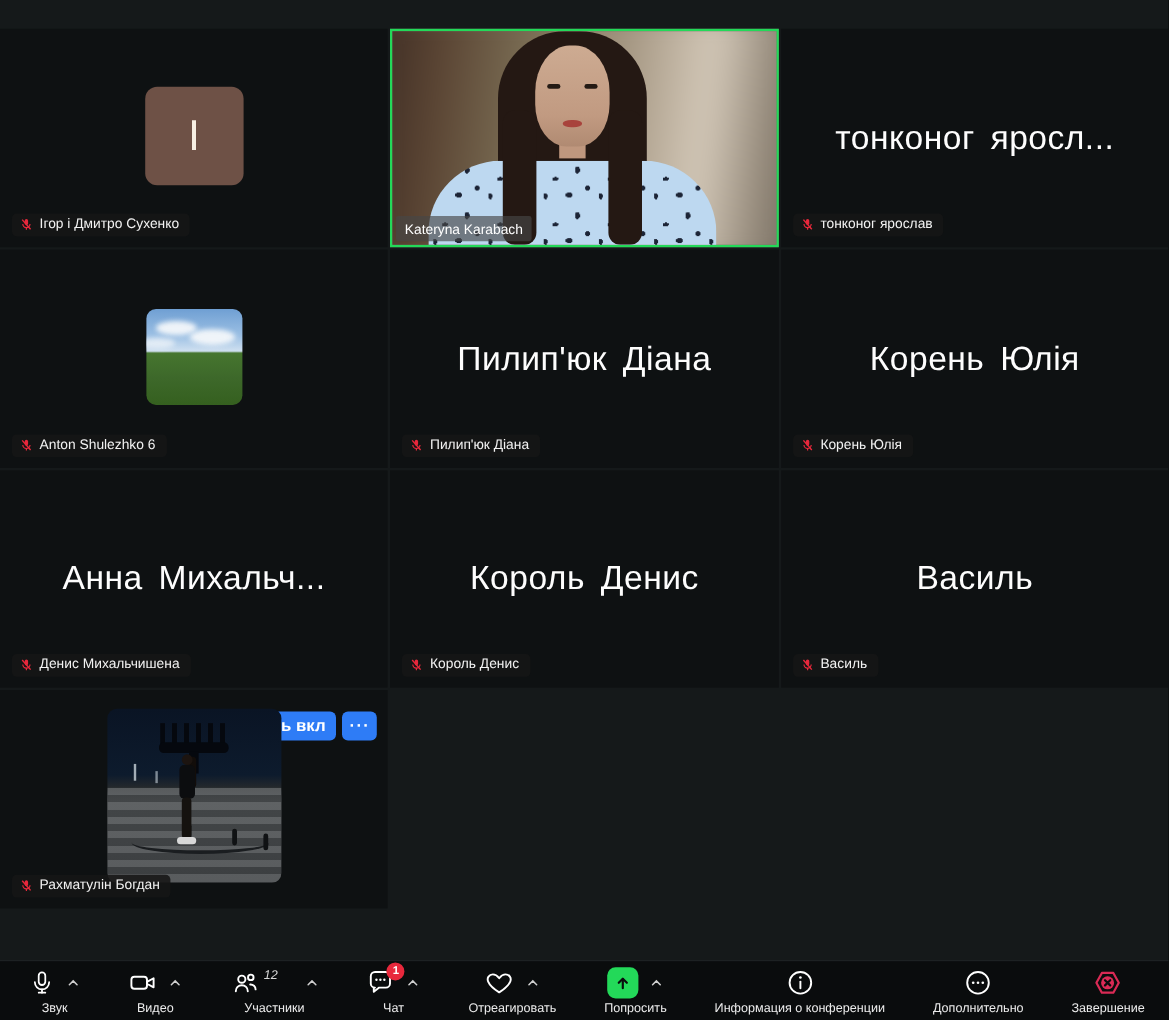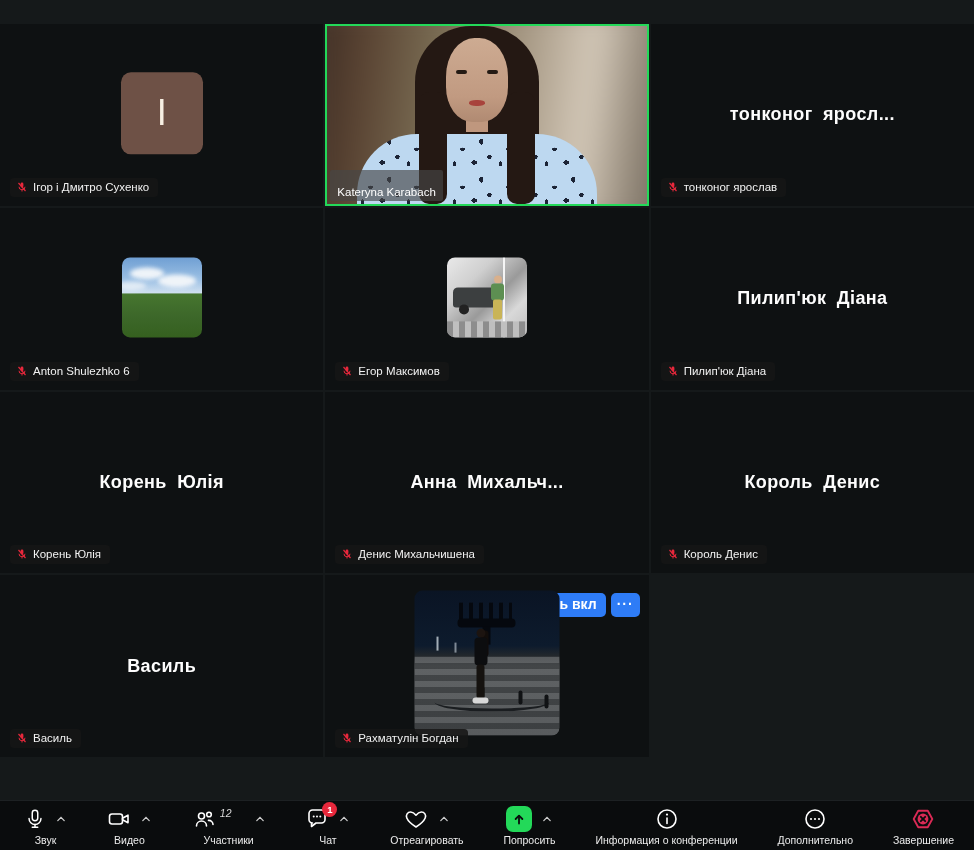--- a/index.html
+++ b/index.html
@@ -3,21 +3,21 @@
 <meta charset="utf-8">
 <style>
   html,body{margin:0;padding:0;background:#000;}
   .app{position:relative;width:974px;height:850px;background:#15191a;overflow:hidden;
        font-family:"Liberation Sans","DejaVu Sans",sans-serif;color:#fff;}
   
   .grid{position:absolute;left:0;top:24px;width:974px;height:733px;
         display:grid;grid-template-columns:repeat(3,1fr);grid-template-rows:repeat(4,1fr);gap:2px;}
   .tile{position:relative;background:#0e1112;overflow:hidden;}
   .display-name{position:absolute;inset:0;display:flex;align-items:center;justify-content:center;
-        font-size:18px;font-weight:700;letter-spacing:.4px;word-spacing:5px;color:#fdfdfd;}
+        font-size:28px;font-weight:400;letter-spacing:.4px;word-spacing:5px;color:#fdfdfd;}
   .name-pill{position:absolute;left:10px;bottom:9px;display:inline-flex;align-items:flex-end;gap:5px;
         background:rgba(22,22,22,.88);border-radius:4px;padding:3px 9px 4px 6px;
         font-size:11.5px;color:#f2f2f2;white-space:nowrap;}
   .name-pill svg{flex:0 0 auto;}
   
   .avatar{position:absolute;left:50%;top:50%;transform:translate(-50%,-52%);}
   .av-letter{width:82px;height:82px;border-radius:10px;background:#6e5146;
         display:flex;align-items:center;justify-content:center;
         font-size:36px;font-weight:500;color:#f7efe3;}
   .av-land{width:80px;height:80px;border-radius:8px;overflow:hidden;position:relative;
@@ -77,21 +77,21 @@
   .v-neck{position:absolute;left:47%;top:88px;transform:translateX(-50%);width:22px;height:18px;background:#bf977e;}
   .v-shirt{position:absolute;left:47%;bottom:-4px;transform:translateX(-50%);width:240px;height:74px;
         border-radius:60px 60px 0 0;background-color:#bdd8f0;background-image:
         radial-gradient(ellipse 6px 4px at 30% 40%,#1c2436 42%,transparent 43%),
         radial-gradient(ellipse 5px 7px at 70% 20%,#1c2436 42%,transparent 43%),
         radial-gradient(ellipse 7px 5px at 55% 75%,#1c2436 42%,transparent 43%),
         radial-gradient(ellipse 4px 6px at 12% 78%,#1c2436 42%,transparent 43%),
         radial-gradient(ellipse 5px 5px at 88% 60%,#1c2436 42%,transparent 43%);
         background-size:46px 38px;}
   .v-label{position:absolute;left:3px;bottom:3px;background:rgba(70,70,70,.65);
-        padding:16px 7px 3px 7px;font-size:11.5px;color:#fff;border-radius:2px;}
+        padding:6px 7px 3px 7px;font-size:11.5px;color:#fff;border-radius:2px;}
   
   .hover-actions{position:absolute;top:3px;right:9px;display:flex;gap:5px;align-items:center;}
   .btn-blue{background:#2e7cf6;color:#fff;font-size:14px;font-weight:600;border:none;
         border-radius:5px;padding:4px 9px;line-height:1.1;cursor:pointer;margin-top:15px;}
   .btn-blue.more{padding:4px 6px;font-weight:700;letter-spacing:1px;}
   
   .toolbar{position:absolute;left:0;bottom:0;width:974px;height:50px;background:#0a0c0d;
         border-top:1px solid #1d2123;box-sizing:border-box;display:flex;align-items:center;
         justify-content:space-between;padding:0 20px 0 24px;}
   .tb-item{display:flex;flex-direction:column;align-items:center;gap:1px;cursor:pointer;min-width:40px;}
@@ -165,40 +165,20 @@
             <rect x="9.2" y="3" width="5.6" height="10" rx="2.8" fill="#e8283c"></rect>
             <path d="M6 11.5a6 6 0 0 0 12 0" stroke="#e8283c" stroke-width="2" fill="none"></path>
             <line x1="12" y1="17.5" x2="12" y2="21" stroke="#e8283c" stroke-width="2"></line>
             <line x1="5" y1="4" x2="19" y2="20" stroke="#e8283c" stroke-width="2.4"></line>
           </svg>
         <span>Anton Shulezhko 6</span>
       </div>
     </div>
 
 
-    <div class="tile">
-      <div class="avatar av-comic">
-        <div class="comic-panel p1"></div>
-          <div class="comic-car"></div>
-          <div class="comic-wheel"></div>
-        <div class="comic-rubble"></div>
-          <div class="comic-head"></div>
-          <div class="comic-shirt"></div>
-          <div class="comic-pants"></div>
-      </div>
-      <div class="name-pill">
-        <svg width="12" height="12" viewBox="0 0 24 24">
-            <rect x="9.2" y="3" width="5.6" height="10" rx="2.8" fill="#e8283c"></rect>
-            <path d="M6 11.5a6 6 0 0 0 12 0" stroke="#e8283c" stroke-width="2" fill="none"></path>
-            <line x1="12" y1="17.5" x2="12" y2="21" stroke="#e8283c" stroke-width="2"></line>
-            <line x1="5" y1="4" x2="19" y2="20" stroke="#e8283c" stroke-width="2.4"></line>
-          </svg>
-        <span>Егор Максимов</span>
-      </div>
-    </div>
 
     <div class="tile">
       <div class="display-name">Пилип'юк Діана</div>
       <div class="name-pill">
         <svg width="12" height="12" viewBox="0 0 24 24">
             <rect x="9.2" y="3" width="5.6" height="10" rx="2.8" fill="#e8283c"></rect>
             <path d="M6 11.5a6 6 0 0 0 12 0" stroke="#e8283c" stroke-width="2" fill="none"></path>
             <line x1="12" y1="17.5" x2="12" y2="21" stroke="#e8283c" stroke-width="2"></line>
             <line x1="5" y1="4" x2="19" y2="20" stroke="#e8283c" stroke-width="2.4"></line>
           </svg>

